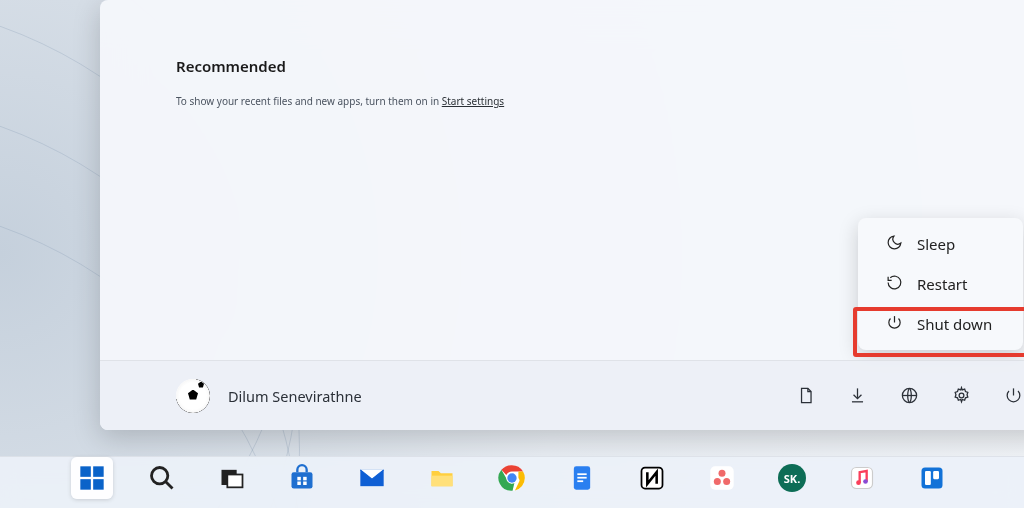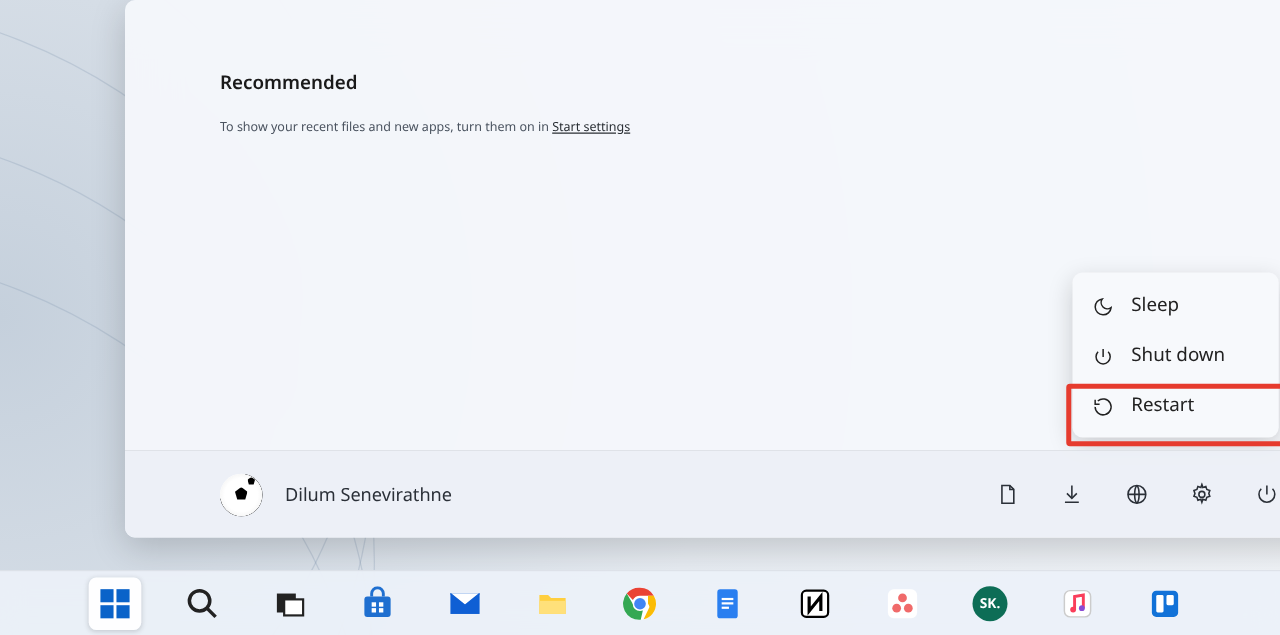--- a/index.html
+++ b/index.html
@@ -67,44 +67,45 @@
     position: absolute;
     right: 48px;
     bottom: 80px;
     width: 165px;
     background: #f7f9fc;
     border-radius: 8px;
     box-shadow: 0 6px 20px rgba(0,0,0,0.18);
     padding: 6px 0;
   }
   .power-item {
-    display: flex; align-items: flex-end; gap: 14px;
+    display: flex; align-items: flex-start; gap: 14px;
     padding: 10px 16px;
     font-size: 15px; color: #222;
     cursor: pointer;
+    margin-left: 12px;
   }
   .power-item svg { width: 17px; height: 17px; stroke:#222; fill:none; stroke-width:1.7; }
   .highlight-box {
     position: absolute;
     right: 40px;
     bottom: 73px;
     width: 178px;
     height: 50px;
     border: 4px solid #e63b2e;
     border-radius: 3px;
     pointer-events: none;
   }
 
   .taskbar {
     position: absolute;
     left: 0; right: 0; bottom: 0;
     height: 52px;
     background: rgba(235,241,248,0.92);
     backdrop-filter: blur(10px);
-    display: flex; align-items: center; justify-content: center; gap: 28px;
+    display: flex; align-items: flex-start; justify-content: center; gap: 28px;
     border-top: 1px solid rgba(0,0,0,0.06);
   }
   .tbicon {
     width: 42px; height: 42px; border-radius: 6px;
     display:flex; align-items:center; justify-content:center;
     cursor: pointer;
   }
   .tbicon svg { width: 28px; height: 28px; }
   .tbicon.active { background: rgba(255,255,255,0.9); box-shadow: 0 1px 4px rgba(0,0,0,0.15); }
 
@@ -129,31 +130,31 @@
 
   <div class="power-menu">
     <div class="power-item">
       <svg viewBox="0 0 24 24">
           <path d="M21 12.8A9 9 0 1 1 11.2 3a7 7 0 0 0 9.8 9.8z"></path>
         </svg>
       <span>Sleep</span>
     </div>
     <div class="power-item">
       <svg viewBox="0 0 24 24">
+          <path d="M3 12a9 9 0 1 0 3-6.7"></path>
+          <path d="M3 4v5h5"></path>
+        </svg>
+      <span>Restart</span>
+    </div>
+    <div class="power-item">
+      <svg viewBox="0 0 24 24">
           <path d="M12 3v9"></path>
           <path d="M6.3 6.3a8 8 0 1 0 11.4 0"></path>
         </svg>
       <span>Shut down</span>
-    </div>
-    <div class="power-item">
-      <svg viewBox="0 0 24 24">
-          <path d="M3 12a9 9 0 1 0 3-6.7"></path>
-          <path d="M3 4v5h5"></path>
-        </svg>
-      <span>Restart</span>
     </div>
   </div>
   <div class="highlight-box"></div>
 
   <div class="footer">
     <div class="avatar">
         <div class="soccer"></div>
       </div>
     <div class="username">Dilum Senevirathne</div>
     <div class="footer-spacer"></div>

